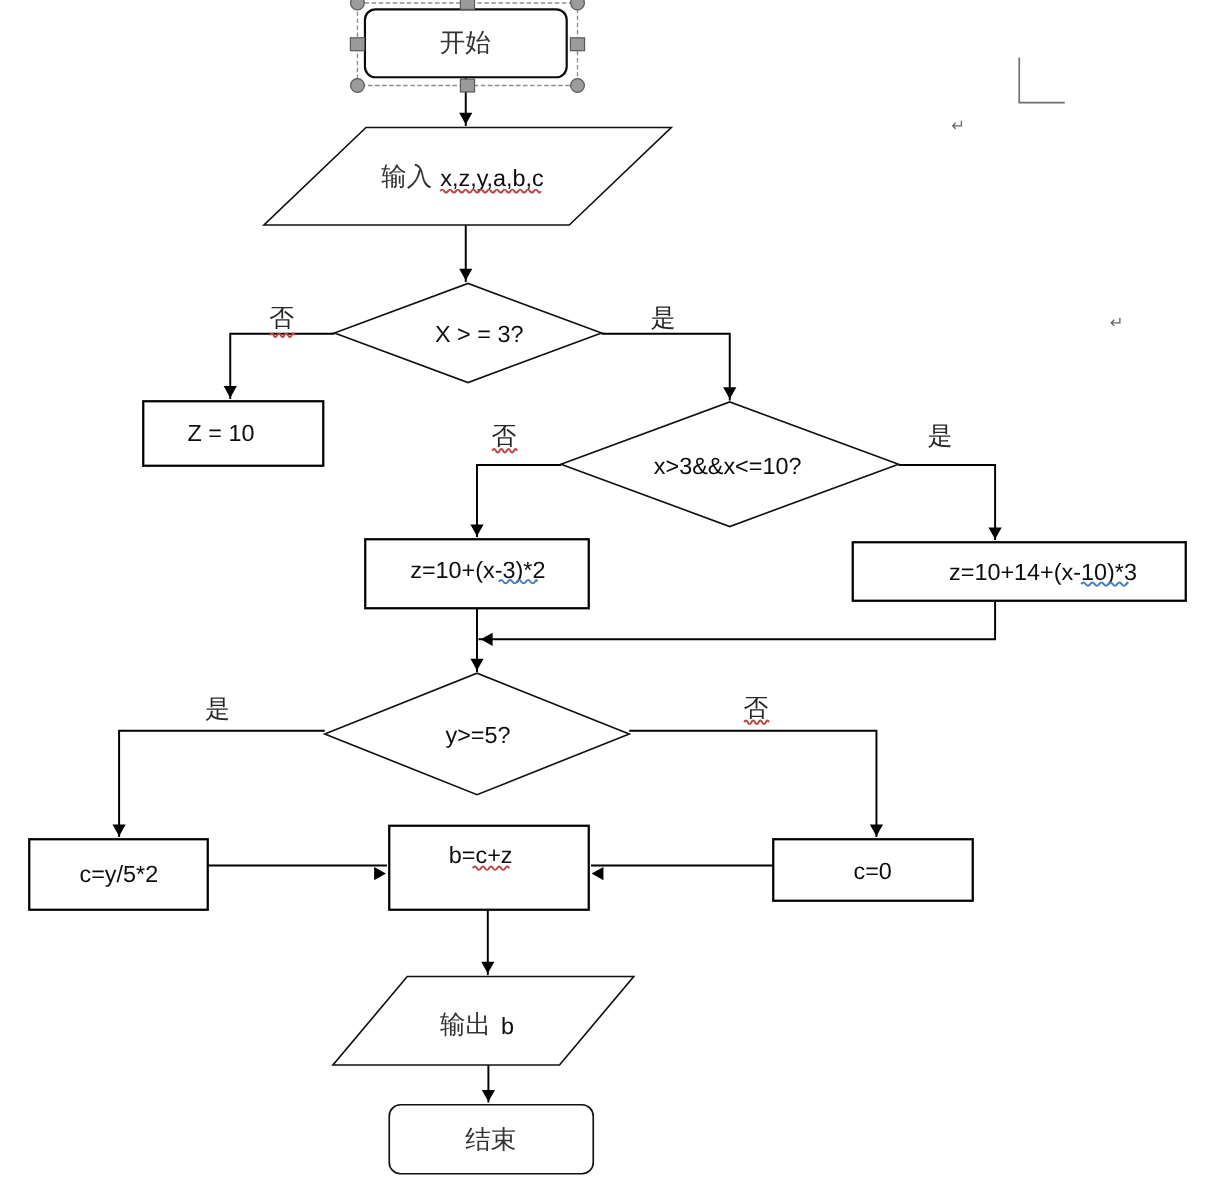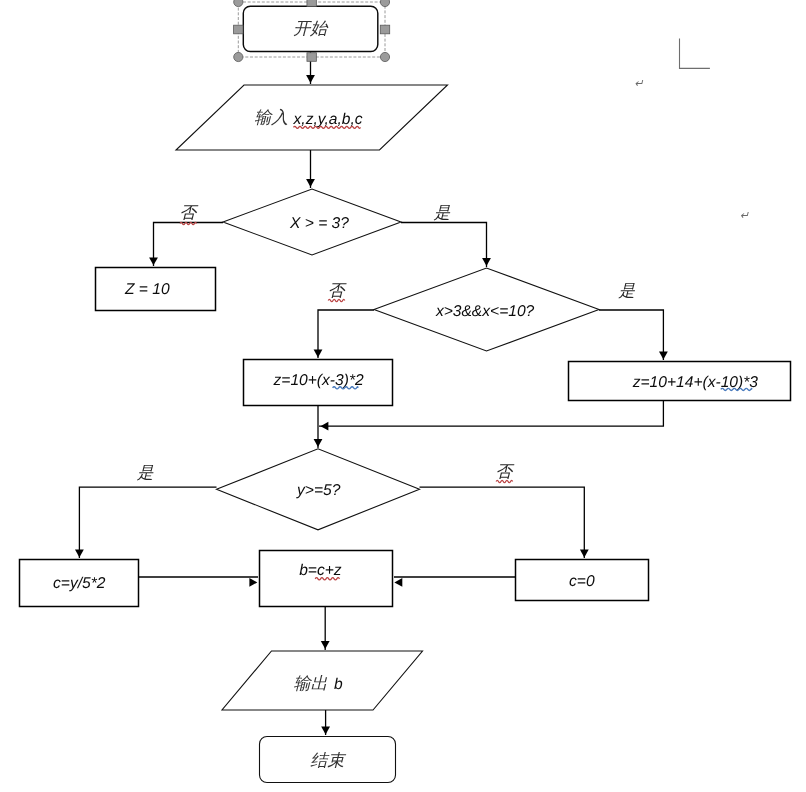--- a/index.html
+++ b/index.html
@@ -1,17 +1,17 @@
 <!DOCTYPE html>
 <html><head>
 <meta charset="utf-8">
 <style>
   html,body{margin:0;padding:0;}
   body{width:806px;height:792px;background:#ffffff;font-family:"Liberation Sans",sans-serif;overflow:hidden;-webkit-font-smoothing:antialiased;text-rendering:geometricPrecision;}
-  #stage{position:relative;width:806px;height:792px;font-style:italic;}
+  #stage{position:relative;width:806px;height:792px;}
   svg#chart{position:absolute;top:0;left:0;}
   text{shape-rendering:geometricPrecision;}
   .shape{fill:#ffffff;stroke:#000000;stroke-width:1.5;}
   .shape.thin{stroke:#111111;stroke-width:1.1;}
   .shape.thick{stroke:#0a0a0a;stroke-width:1.45;}
   .conn{fill:none;stroke:#000000;stroke-width:1.3;}
   .ahead{fill:#000000;stroke:none;}
   text{fill:#0d0d0d;}
   .t-en{font-family:"Liberation Sans",sans-serif;font-size:15.6px;}
   .t-cn{font-family:"Liberation Serif",serif;font-size:17px;fill:#333333;}

